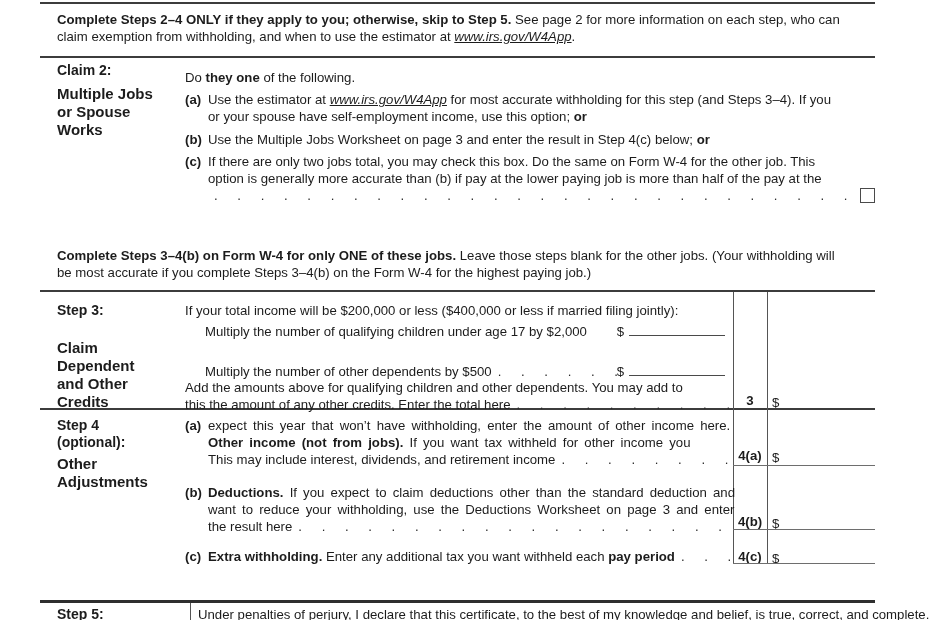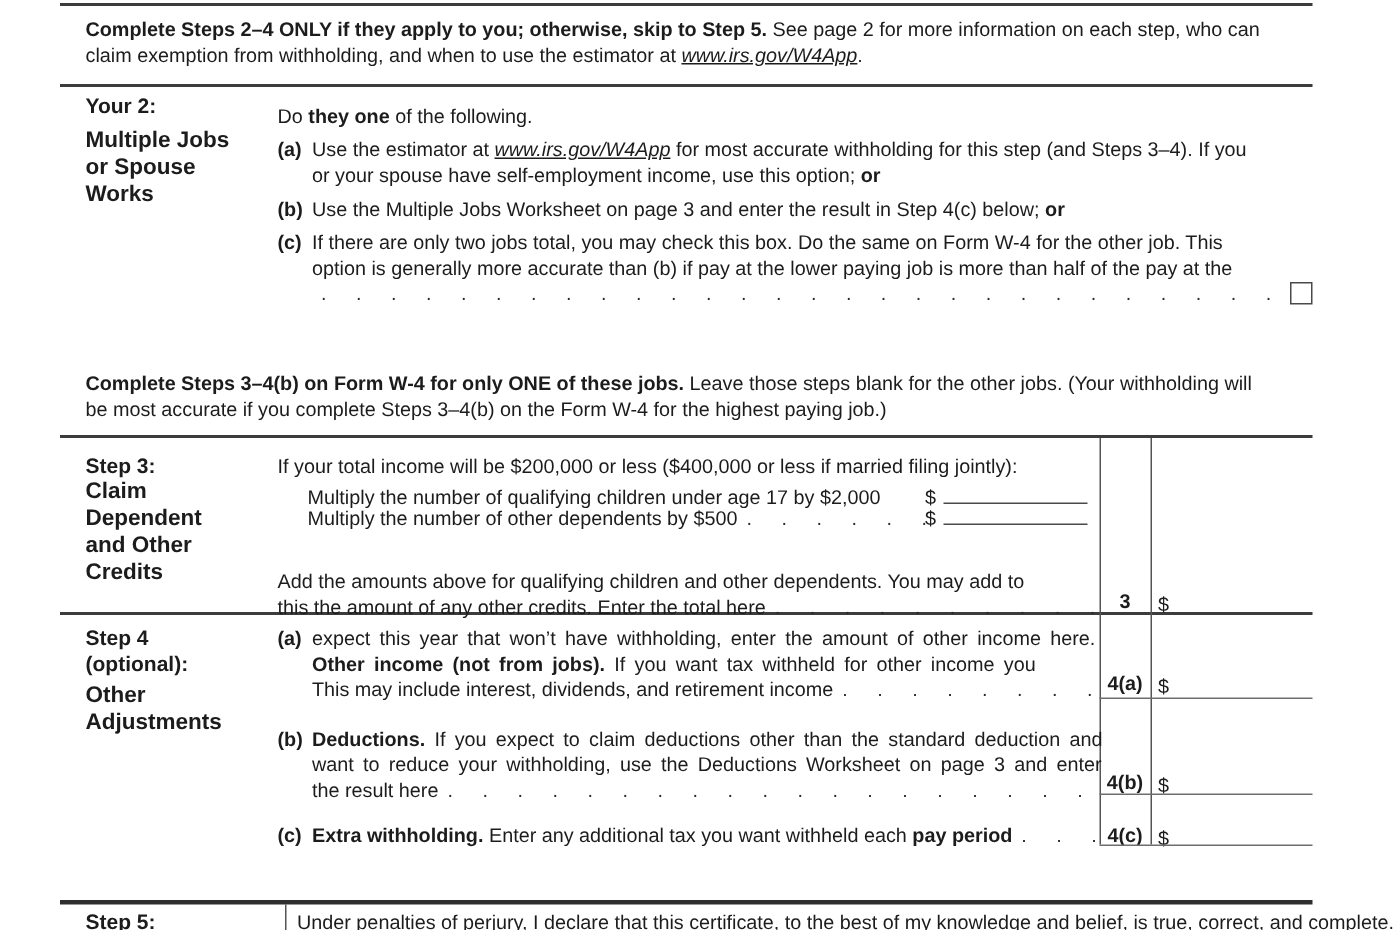--- a/index.html
+++ b/index.html
@@ -58,21 +58,21 @@
   <div class="hr" style="top:290px"></div>
   <div class="hr" style="top:408px"></div>
   <div class="hr thick" style="top:600px"></div>
 
   <div class="abs" style="top:11px; left:57px; width:818px">
     <div class="ln"><b>Complete Steps 2–4 ONLY if they apply to you; otherwise, skip to Step 5.</b> See page 2 for more information on each step, who can</div>
     <div class="ln">claim exemption from withholding, and when to use the estimator at <i>www.irs.gov/W4App</i>.</div>
   </div>
 
   <div class="abs label-col" style="top:62px">
-    <div class="label-title">Your 2:</div>
+    <div class="label-title">Claim 2:</div>
     <div class="label-sub" style="margin-top:6px">
       <div>Multiple Jobs</div>
       <div>or Spouse</div>
       <div>Works</div>
     </div>
   </div>
 
   <div class="abs content-col" style="top:62px; width:690px">
     <div class="ln"></div>
     <div class="ln"></div>
@@ -109,39 +109,39 @@
   <div class="abs" style="top:247px; left:57px; width:818px">
     <div class="ln"><b>Complete Steps 3–4(b) on Form W-4 for only ONE of these jobs.</b> Leave those steps blank for the other jobs. (Your withholding will</div>
     <div class="ln">be most accurate if you complete Steps 3–4(b) on the Form W-4 for the highest paying job.)</div>
   </div>
 
   <div class="vr" style="left:733px; top:292px; height:271px"></div>
   <div class="vr" style="left:767px; top:292px; height:271px"></div>
 
   <div class="abs label-col" style="top:302px">
     <div class="label-title">Step 3:</div>
-    <div class="label-sub" style="margin-top:0">
+    <div class="label-sub" style="margin-top:20px">
       <div>Claim</div>
       <div>Dependent</div>
       <div>and Other</div>
       <div>Credits</div>
     </div>
   </div>
 
   <div class="abs ln" style="top:302px; left:185px">If your total income will be $200,000 or less ($400,000 or less if married filing jointly):</div>
 
   <div class="abs flexrow" style="top:322px; left:205px; width:520px">
     <span class="txt">Multiply the number of qualifying children under age 17 by $2,000</span>
     <span class="grp">
       <span class="dollar">$</span>
       <span class="u-field"></span>
     </span>
   </div>
 
-  <div class="abs flexrow" style="top:336px; left:205px; width:520px">
+  <div class="abs flexrow" style="top:362px; left:205px; width:520px">
     <span class="txt">Multiply the number of other dependents by $500</span>
     <span class="leader">. . . . . . . . . . . . . . . . . . . . . . . . . . . . . . . . . . . . . . . .</span>
     <span class="grp">
       <span class="dollar">$</span>
       <span class="u-field"></span>
     </span>
   </div>
 
   <div class="abs" style="top:379px; left:185px; width:545px">
     <div class="ln">Add the amounts above for qualifying children and other dependents. You may add to</div>

